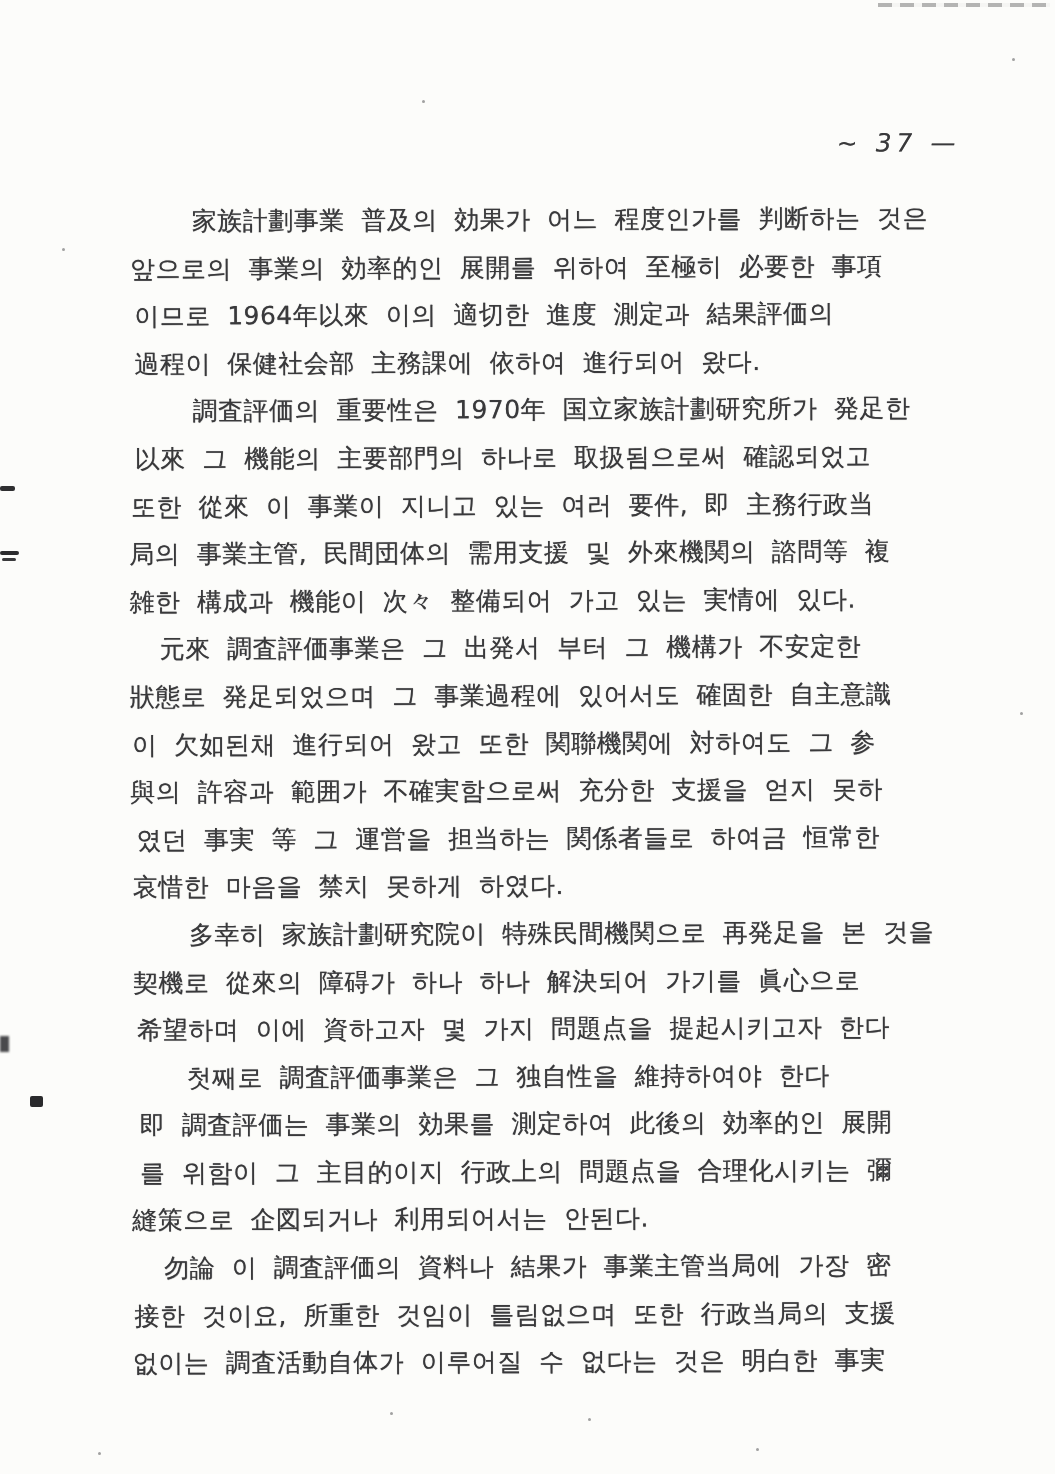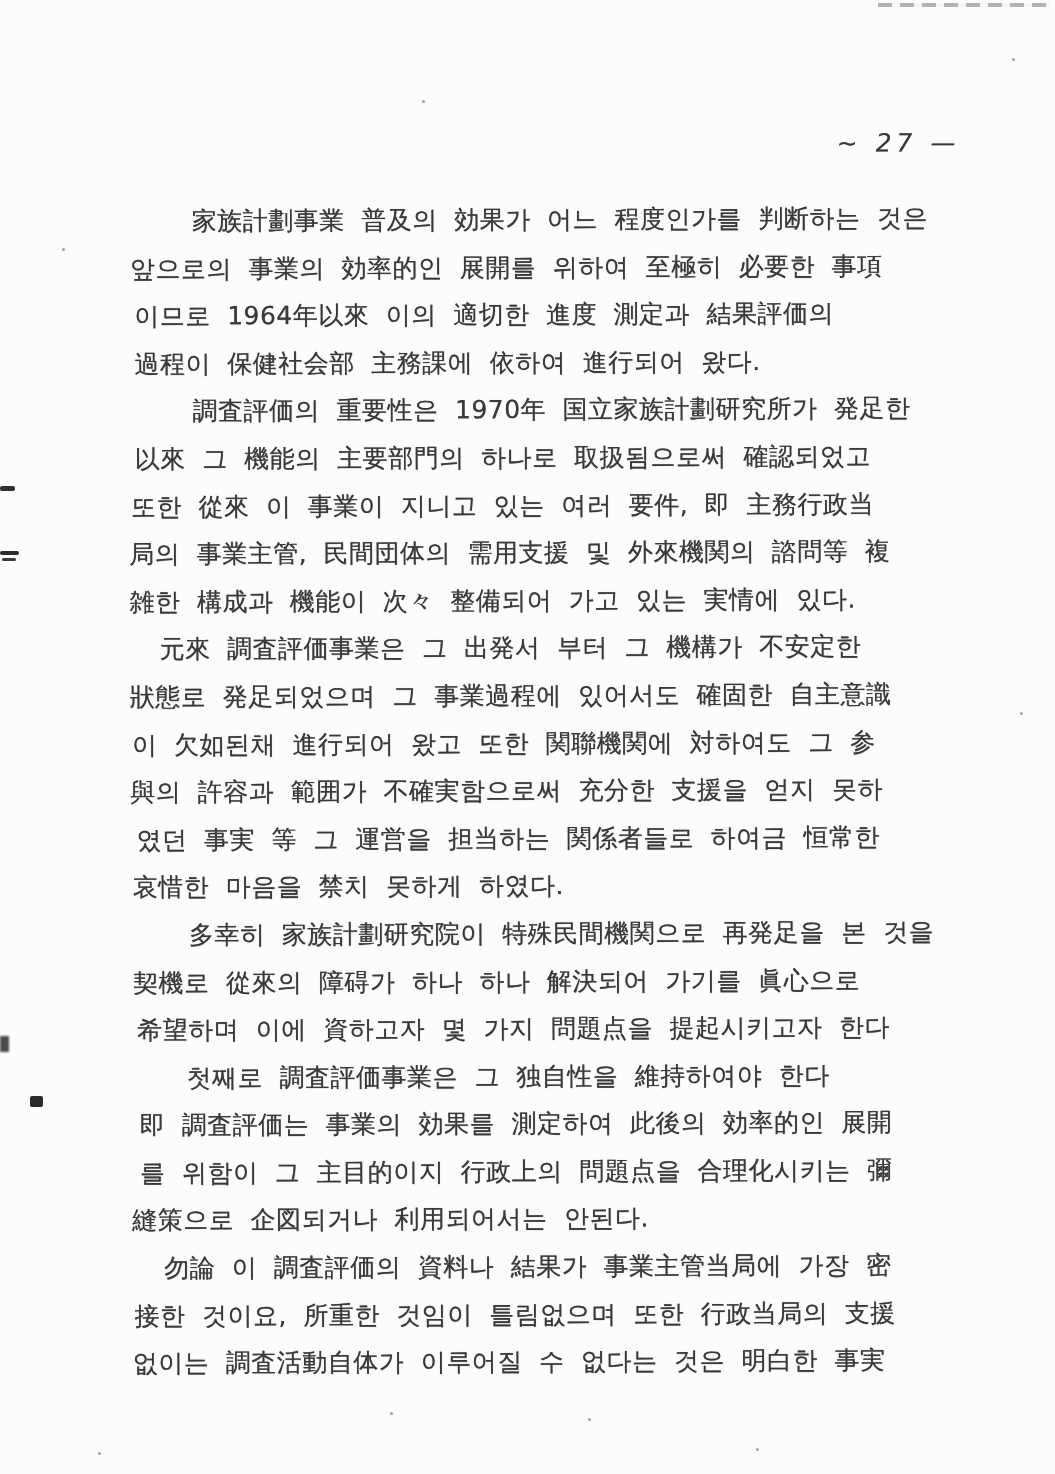--- a/index.html
+++ b/index.html
@@ -88,21 +88,21 @@
   <div class="artifact speck" style="top:100px;left:422px;"></div>
   <div class="artifact speck" style="top:58px;left:1012px;"></div>
   <div class="artifact speck" style="top:248px;left:62px;"></div>
   <div class="artifact speck" style="top:712px;left:1020px;"></div>
   <div class="artifact speck" style="top:1418px;left:588px;"></div>
   <div class="artifact speck" style="top:1412px;left:390px;"></div>
   <div class="artifact speck" style="top:1452px;left:98px;"></div>
   <div class="artifact speck" style="top:1448px;left:756px;"></div>
 
   <div class="scan-rotate">
-    <div class="page-number">~ 27 —</div>
+    <div class="page-number">~ 37 —</div>
 
     <div class="text-block">
         <div class="line" style="padding-left: 64px;">家族計劃事業  普及의  効果가  어느  程度인가를  判断하는  것은</div>
         <div class="line" style="padding-left: 2px;">앞으로의  事業의  効率的인  展開를  위하여  至極히  必要한  事項</div>
         <div class="line" style="padding-left: 6px;">이므로  1964年以來  이의  適切한  進度  測定과  結果評価의</div>
         <div class="line" style="padding-left: 6px;">過程이  保健社会部  主務課에  依하여  進行되어  왔다.</div>
         <div class="line" style="padding-left: 64px;">調査評価의  重要性은  1970年  国立家族計劃研究所가  発足한</div>
         <div class="line" style="padding-left: 6px;">以來  그  機能의  主要部門의  하나로  取扱됨으로써  確認되었고</div>
         <div class="line" style="padding-left: 2px;">또한  從來  이  事業이  지니고  있는  여러  要件,  即  主務行政当</div>
         <div class="line" style="padding-left: 0px;">局의  事業主管, 民間団体의  需用支援  및  外來機関의  諮問等  複</div>

